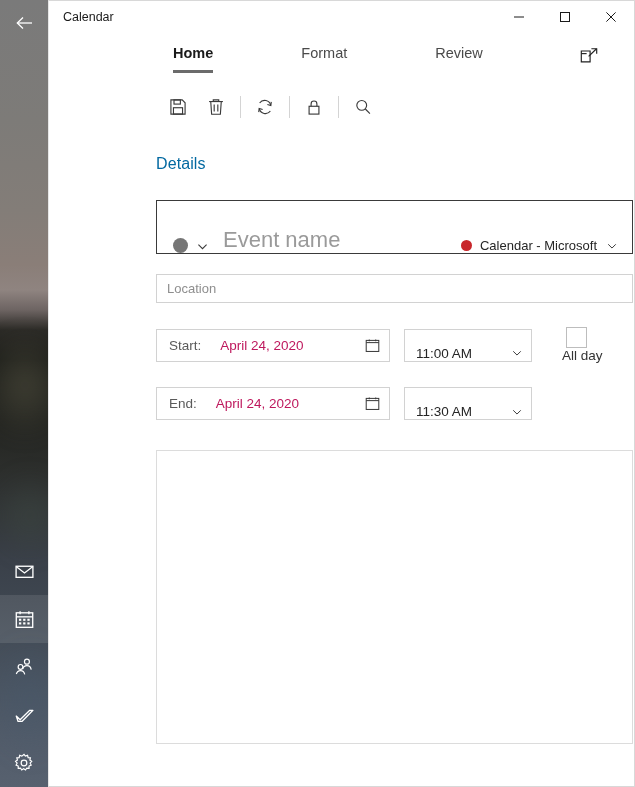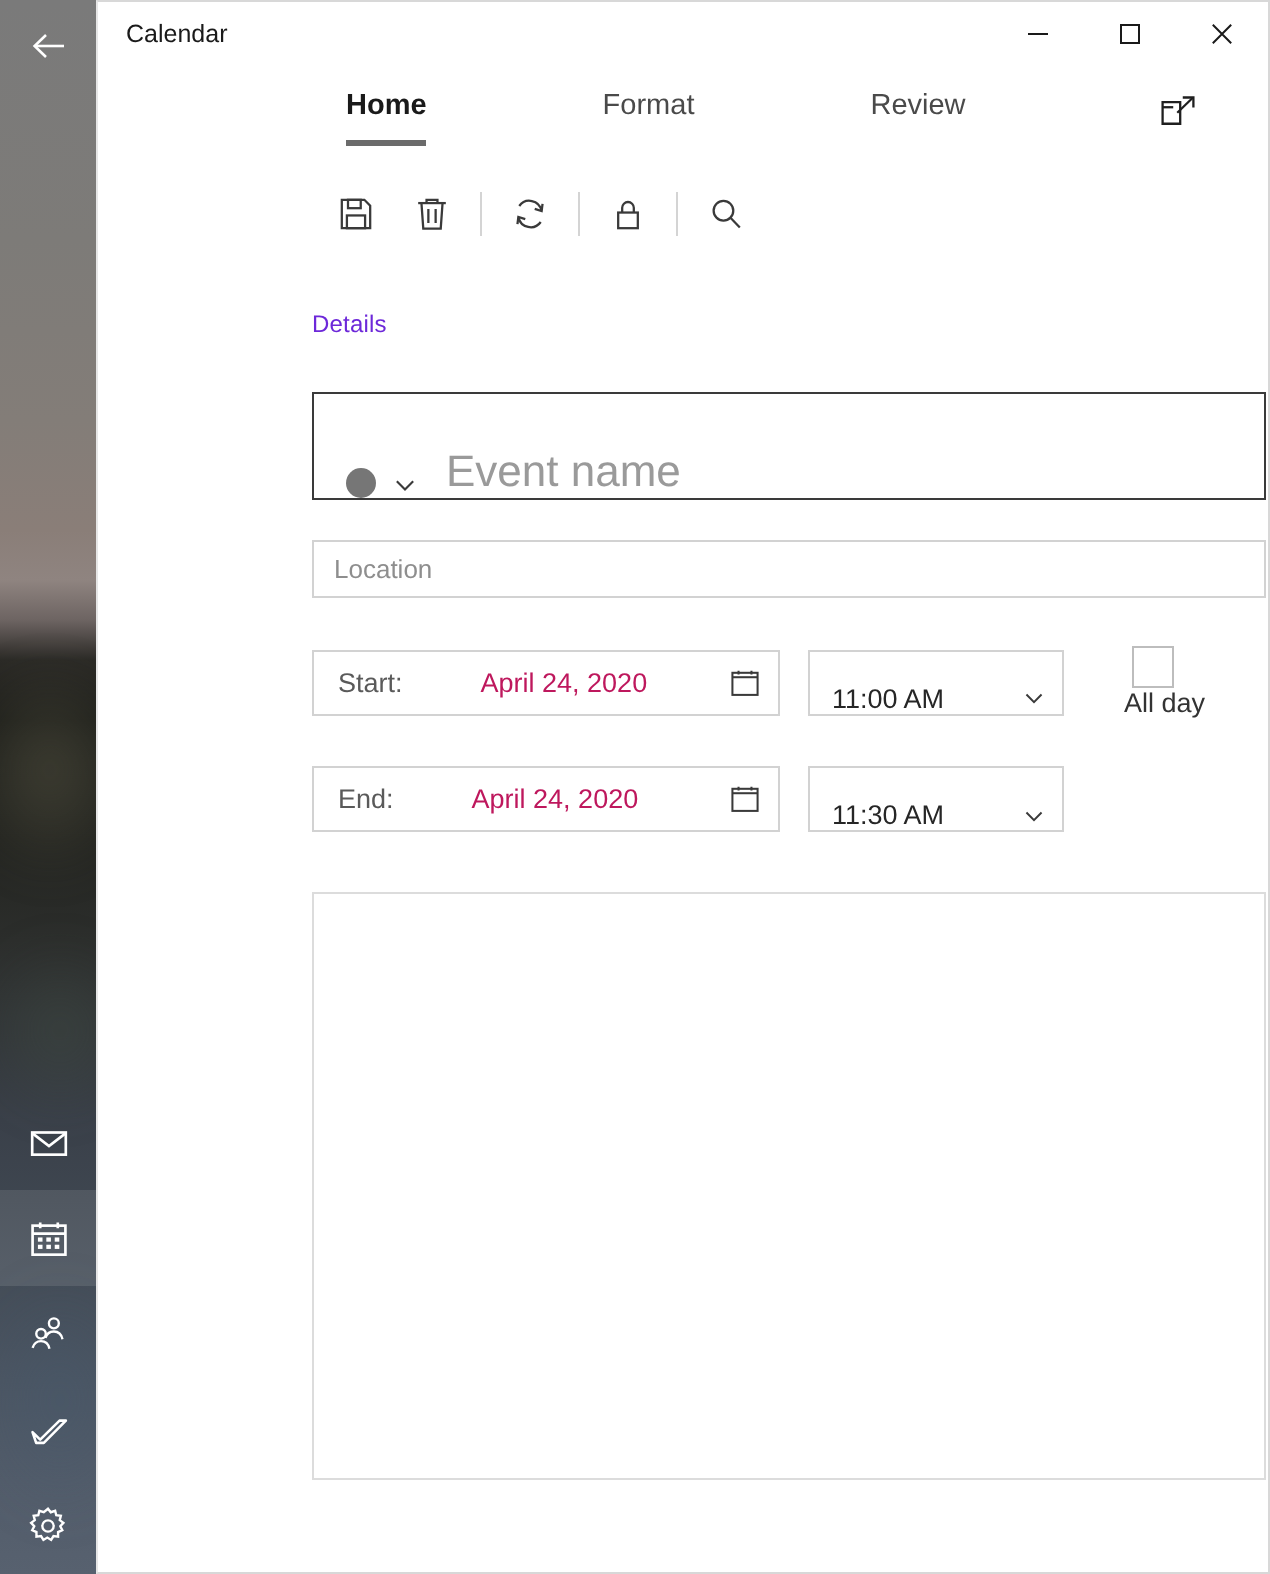--- a/index.html
+++ b/index.html
@@ -179,22 +179,22 @@
   .cmd-sep {
     width: 1px;
     height: 22px;
     background: #d4d4d4;
     margin: 0 5px;
   }
 
   
   .details-heading {
     margin: 30px 0 0 107px;
-    font-size: 12px;
-    color: #6d28d9;
+    font-size: 16px;
+    color: #0369a1;
     letter-spacing: 0.1px;
   }
 
   .form {
     margin: 0 0 0 107px;
     width: 477px;
   }
 
   .row-name {
     margin-top: 27px;
@@ -259,21 +259,21 @@
   .date-field {
     width: 234px;
     height: 33px;
     border: 1px solid #d2d2d2;
     display: flex;
     align-items: center;
     padding: 0 8px 0 12px;
     font-size: 13.5px;
     color: #333;
   }
-  .date-label { color: #5a5a5a; margin-right: 23px; }
+  .date-label { color: #5a5a5a; margin-right: 3px; }
   .date-value { flex: 1 1 auto; color: #be185d; margin-left: 16px; }
   .date-cal-icon { display: flex; align-items: center; }
 
   .time-field {
     width: 128px;
     height: 33px;
     margin-left: 14px;
     border: 1px solid #d2d2d2;
     display: flex;
     align-items: center;
@@ -502,20 +502,29 @@
 
       <div class="row-name">
         <span class="color-dot"></span>
         <span class="chev-sm">
           <svg width="13" height="13" viewBox="0 0 14 14" fill="none" stroke="#3a3a3a" stroke-width="1.15">
             <path d="M2.6 5 L7 9.4 L11.4 5"></path>
           </svg>
         </span>
         <span class="name-placeholder">Event name</span>
 
+        <span class="cal-picker">
+          <span class="cal-dot"></span>
+          <span class="cal-name">Calendar - Microsoft</span>
+          <span class="cal-chev">
+            <svg width="12" height="12" viewBox="0 0 14 14" fill="none" stroke="#3a3a3a" stroke-width="1.15">
+              <path d="M2.6 5 L7 9.4 L11.4 5"></path>
+            </svg>
+          </span>
+        </span>
       </div>
 
       <div class="row-location">Location</div>
 
       <div class="row-datetime">
         <div class="date-field">
           <span class="date-label">Start:</span>
           <span class="date-value">April 24, 2020</span>
           <span class="date-cal-icon">
             <svg width="17" height="17" viewBox="0 0 20 20" fill="none" stroke="#3a3a3a" stroke-width="1.2">

